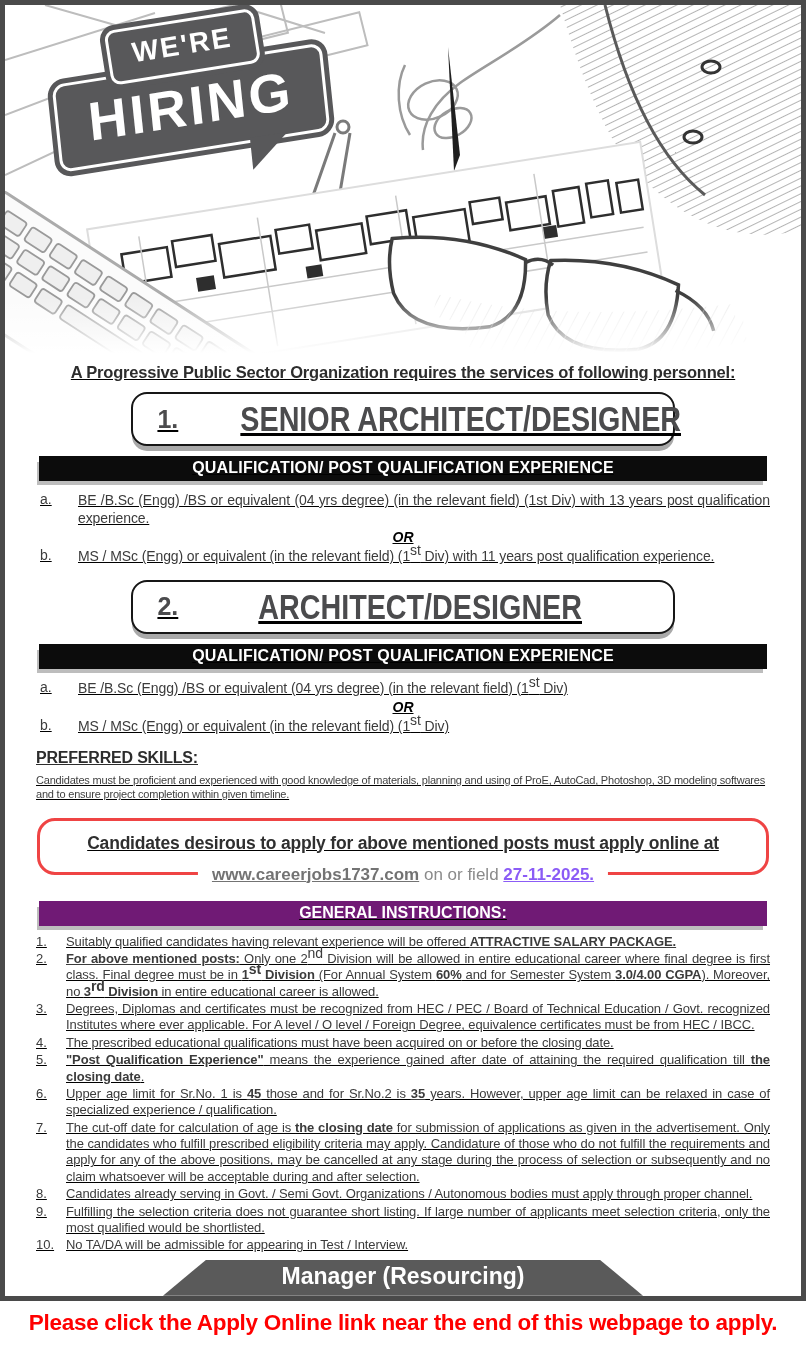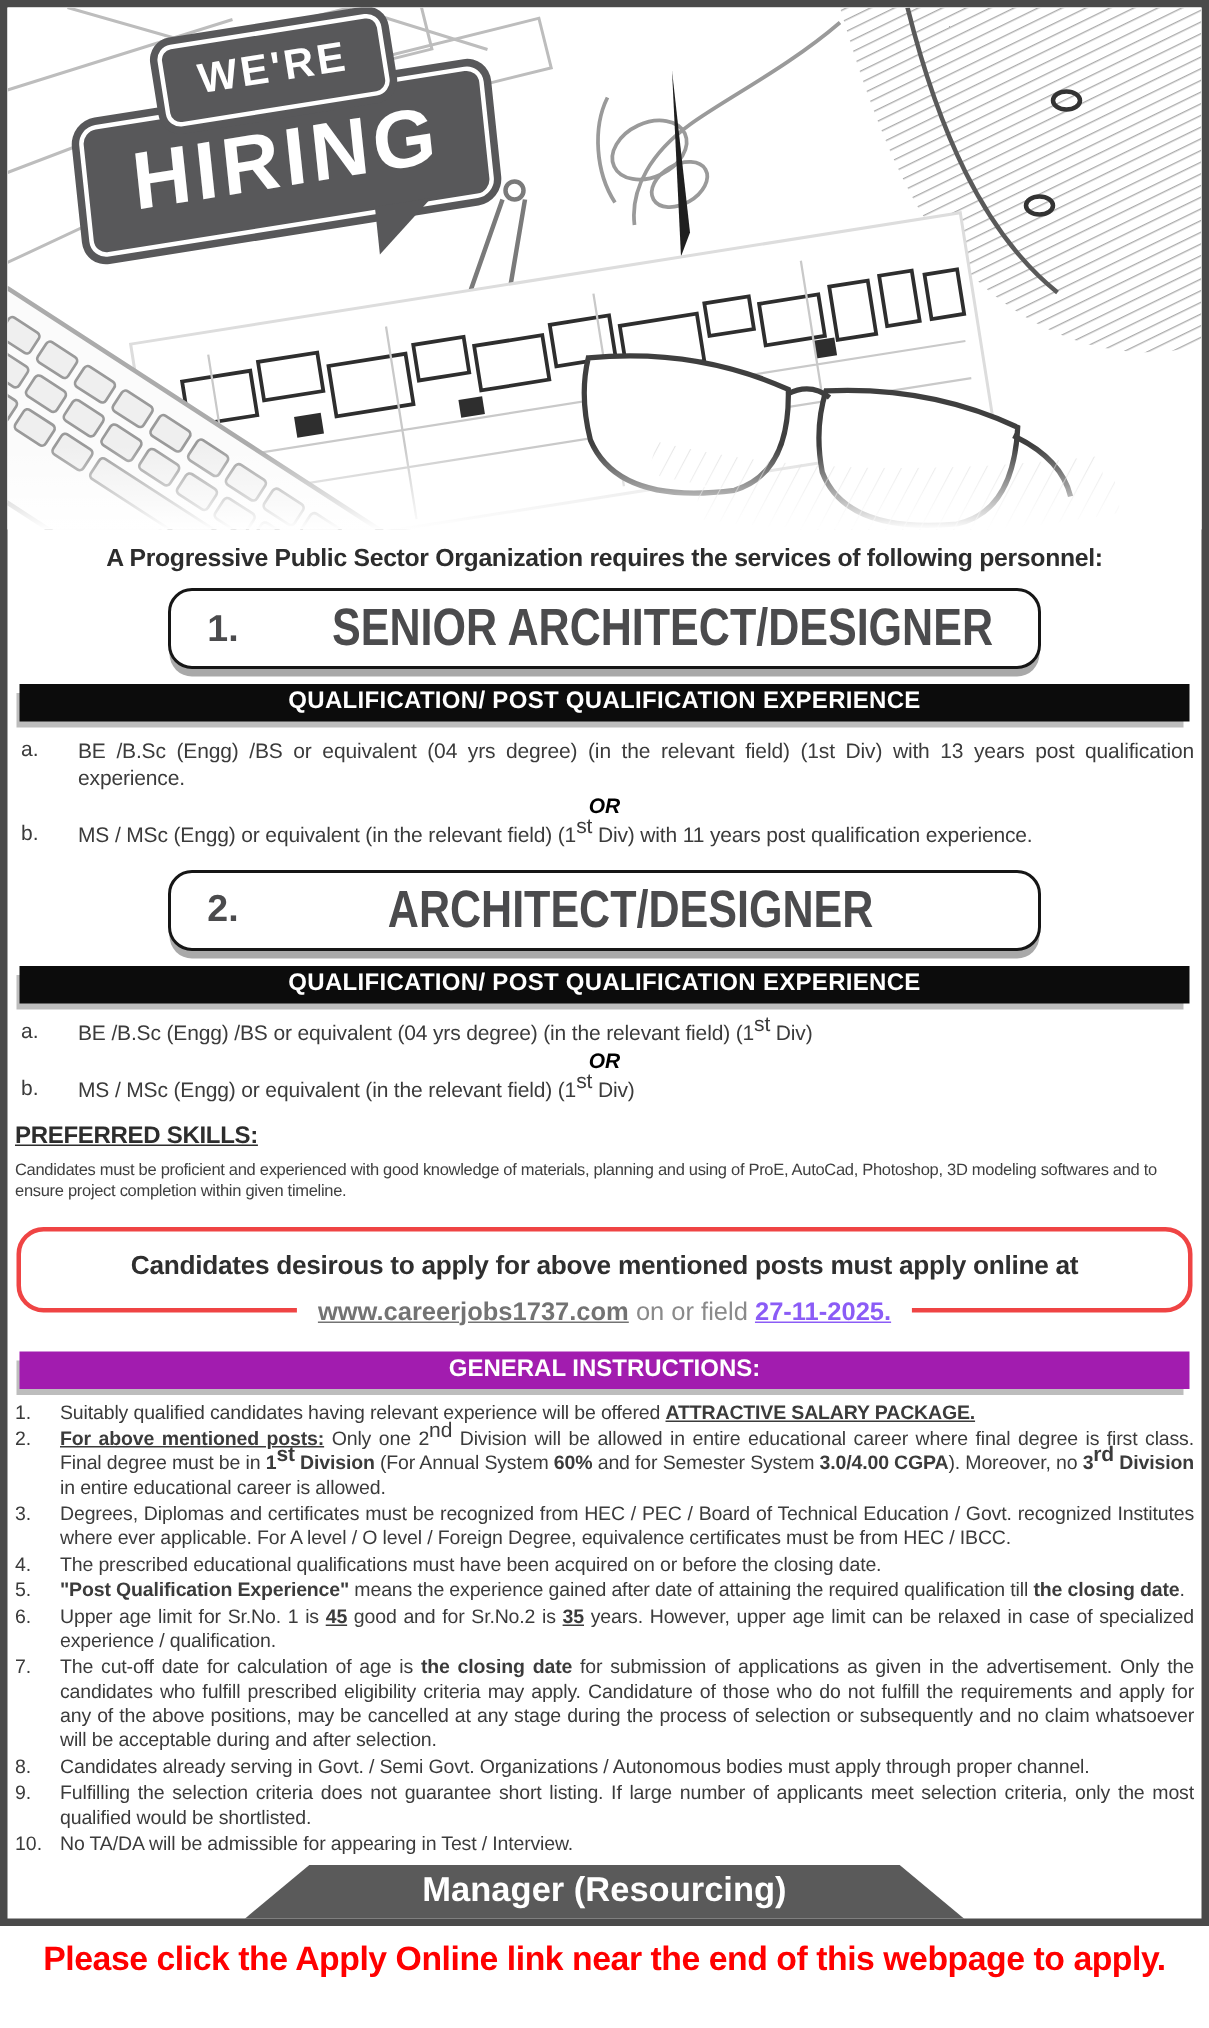--- a/index.html
+++ b/index.html
@@ -12,21 +12,21 @@
   .badge{position:absolute;left:46px;top:14px;transform:rotate(-9deg);}
   .badge-top{display:inline-block;margin-left:62px;background:#58585a;color:#fff;font-weight:700;
     font-size:28px;letter-spacing:2px;padding:7px 22px 10px;border-radius:10px;
     border:3px solid #fff;box-shadow:0 0 0 5px #58585a;position:relative;z-index:2;}
   .badge-main{display:inline-block;background:#58585a;color:#fff;font-weight:700;font-size:54px;
     letter-spacing:3px;padding:8px 30px 12px;border-radius:12px;border:3px solid #fff;
     box-shadow:0 0 0 5px #58585a;margin-top:-10px;position:relative;transform:skewX(-3deg);}
   .badge-tail{position:absolute;right:40px;bottom:-30px;width:0;height:0;
     border-style:solid;border-width:32px 38px 0 0;border-color:#58585a transparent transparent transparent;}
   
-  .content{padding:0 5px;}
+  .content{padding:0 31px;text-decoration:underline;}
   .intro{margin:10px 0 6px;font-size:16.5px;font-weight:700;color:#2d2d2d;text-align:center;letter-spacing:-0.2px;}
   .title-box{width:74%;margin:10px auto 10px;background:#fff;border:2.5px solid #161616;border-radius:16px;
     box-shadow:0 6px 0 -1px #a9a9a9;display:flex;align-items:center;padding:5px 24px;box-sizing:border-box;}
   .pos-num{font-size:25px;font-weight:700;color:#4b4b4d;margin-right:14px;}
   .pos-title{flex:1;text-align:center;font-size:35px;font-weight:700;color:#4b4b4d;
     transform:scaleX(0.82);transform-origin:center;white-space:nowrap;letter-spacing:0px;}
   .qbar{background:#0c0c0c;color:#fff;font-weight:700;font-size:16px;text-align:center;
     padding:3px 0 4px;margin:4px 3px 10px;box-shadow:-3px 5px 0 -1px #bdbdbd;letter-spacing:0.2px;}
   .qitem{display:flex;margin:2px 0;}
   .qlabel{width:38px;flex-shrink:0;font-size:14px;color:#3b3b3b;padding-left:4px;}
@@ -36,21 +36,21 @@
   .skills-head{margin:14px 0 6px;font-size:16px;font-weight:700;color:#2d2d2d;text-decoration:underline;letter-spacing:-0.2px;}
   .skills-body{font-size:11px;color:#3f3f3f;line-height:1.3;margin:0;letter-spacing:-0.2px;}
   .apply-box{border:3px solid #ef4444;border-radius:18px;margin:16px 1px 26px;position:relative;
     padding:12px 20px 18px;text-align:center;}
   .apply-line1{font-size:17.5px;font-weight:700;color:#2f2f2f;letter-spacing:-0.2px;}
   .apply-line2{position:absolute;left:50%;transform:translateX(-50%);bottom:-13px;background:#fff;
     padding:0 14px;font-size:17px;white-space:nowrap;}
   .apply-url{font-weight:700;color:#737373;text-decoration:underline;cursor:pointer;}
   .apply-mid{color:#8a8a8a;}
   .apply-date{font-weight:700;color:#8b5cf6;text-decoration:underline;}
-  .gbar{background:#a21caf;color:#fff;font-weight:700;font-size:16px;text-align:center;
+  .gbar{background:#701a75;color:#fff;font-weight:700;font-size:16px;text-align:center;
     padding:3px 0 4px;margin:16px 3px 8px;box-shadow:-3px 5px 0 -1px #bdbdbd;}
   .instr-row{display:flex;margin:1px 0;}
   .instr-num{width:30px;flex-shrink:0;font-size:13px;color:#3b3b3b;line-height:1.26;}
   .instr-text{flex:1;font-size:13px;color:#3b3b3b;line-height:1.26;text-align:justify;letter-spacing:-0.1px;}
   .seg-b{font-weight:700;}
   .seg-u{text-decoration:underline;}
   sup{font-size:14px;line-height:0;}
   .manager-wrap{display:flex;justify-content:center;margin-top:6px;border-radius:16px;}
   .manager-band{width:480px;background:#5a5a5a;color:#fff;font-size:23px;font-weight:700;text-align:center;
     padding:3px 0 6px;clip-path:polygon(9% 0,91% 0,100% 100%,0 100%);}
@@ -244,21 +244,21 @@
           <div class="instr-row">
             <span class="instr-num">4.</span>
             <span class="instr-text"><span>The prescribed educational qualifications must have been acquired on or before the closing date.</span></span>
           </div>
           <div class="instr-row">
             <span class="instr-num">5.</span>
             <span class="instr-text"><span class="seg-b">"Post Qualification Experience"</span><span> means the experience gained after date of attaining the required qualification till </span><span class="seg-b">the closing date</span><span>.</span></span>
           </div>
           <div class="instr-row">
             <span class="instr-num">6.</span>
-            <span class="instr-text"><span>Upper age limit for Sr.No. 1 is </span><span class="seg-b seg-u">45</span><span> good and for Sr.No.2 is </span><span class="seg-b seg-u">35</span><span> years. However, upper age limit can be relaxed in case of specialized experience / qualification.</span></span>
+            <span class="instr-text"><span>Upper age limit for Sr.No. 1 is </span><span class="seg-b seg-u">45</span><span> those and for Sr.No.2 is </span><span class="seg-b seg-u">35</span><span> years. However, upper age limit can be relaxed in case of specialized experience / qualification.</span></span>
           </div>
           <div class="instr-row">
             <span class="instr-num">7.</span>
             <span class="instr-text"><span>The cut-off date for calculation of age is </span><span class="seg-b">the closing date</span><span> for submission of applications as given in the advertisement. Only the candidates who fulfill prescribed eligibility criteria may apply. Candidature of those who do not fulfill the requirements and apply for any of the above positions, may be cancelled at any stage during the process of selection or subsequently and no claim whatsoever will be acceptable during and after selection.</span></span>
           </div>
           <div class="instr-row">
             <span class="instr-num">8.</span>
             <span class="instr-text"><span>Candidates already serving in Govt. / Semi Govt. Organizations / Autonomous bodies must apply through proper channel.</span></span>
           </div>
           <div class="instr-row">

